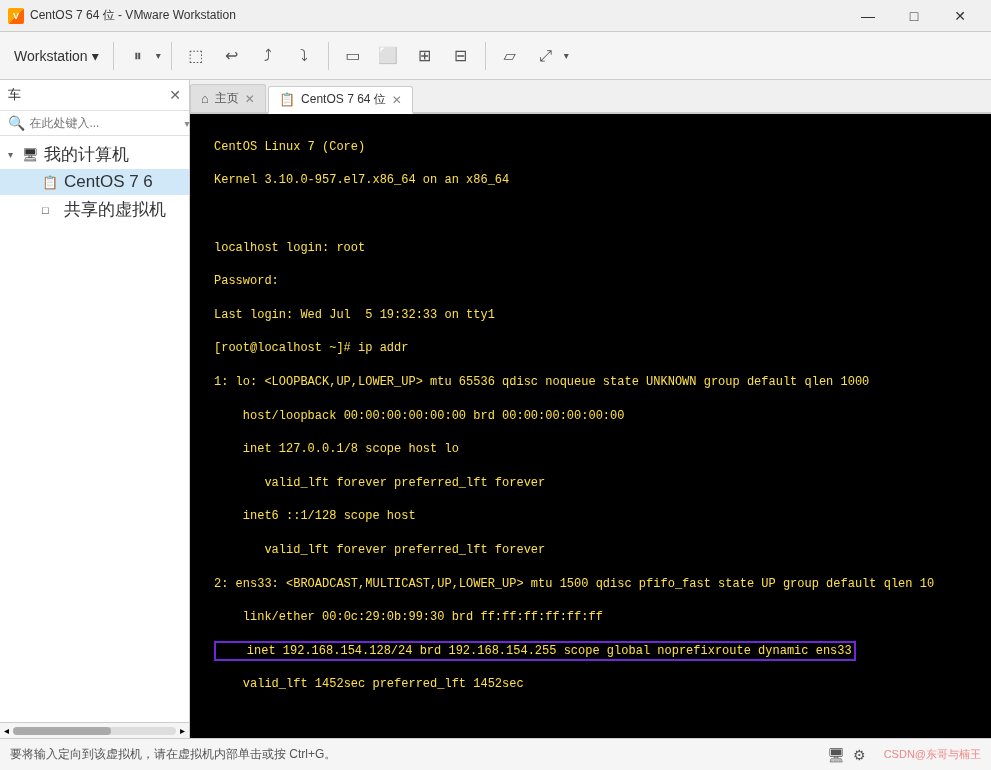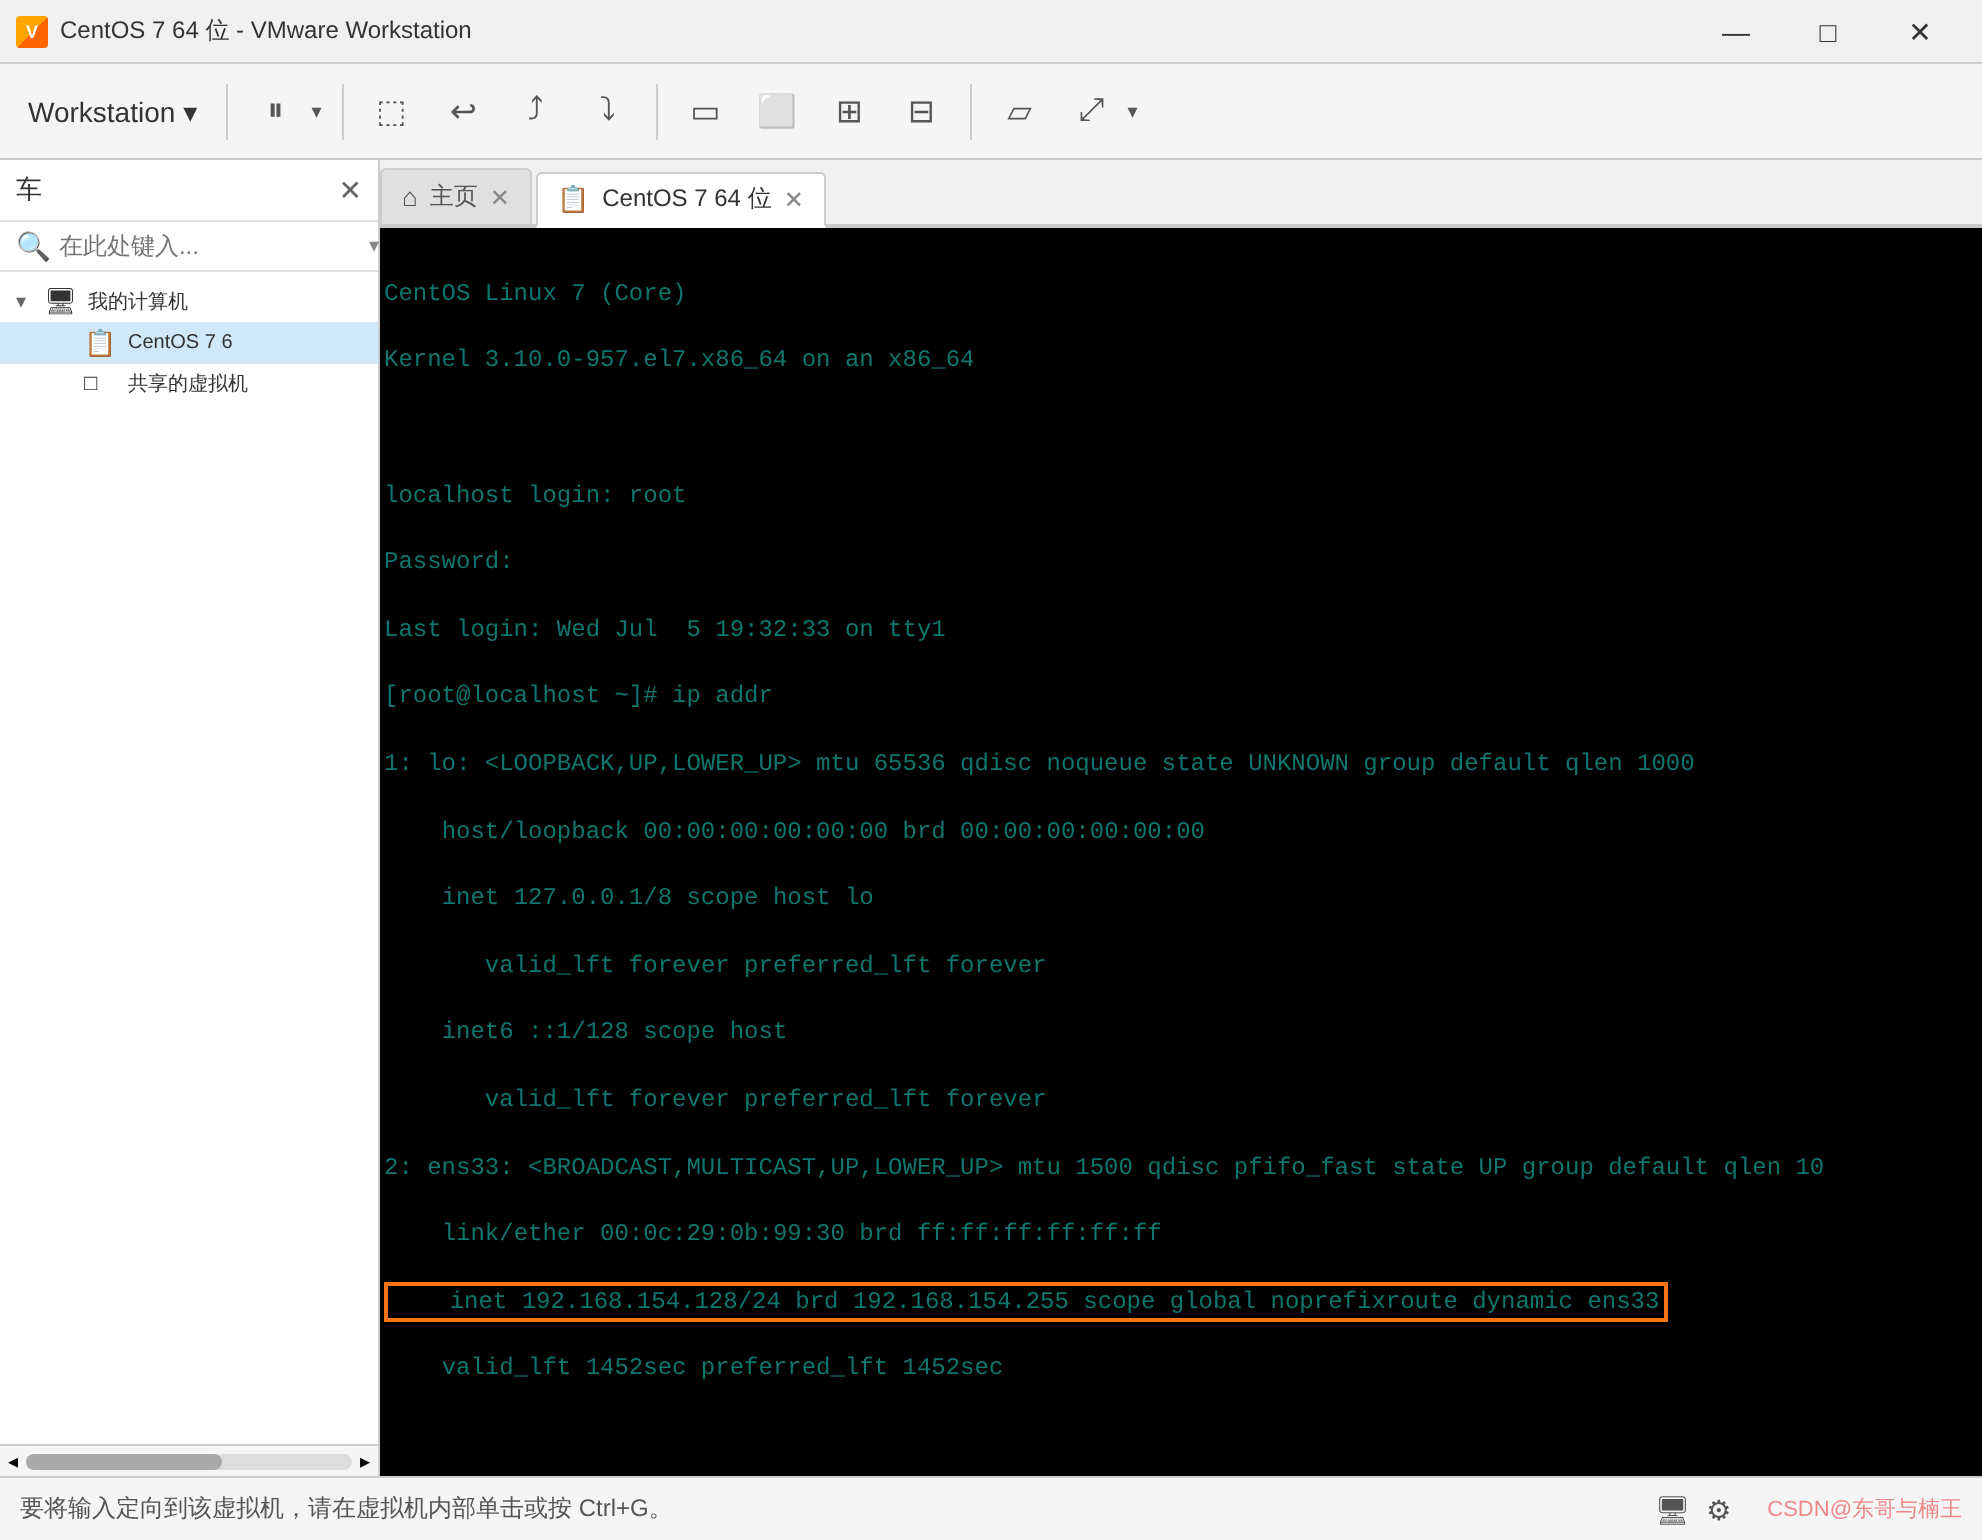--- a/index.html
+++ b/index.html
@@ -96,21 +96,21 @@
     .sidebar-search-arrow { font-size: 10px; color: #888; cursor: pointer; }
     .sidebar-tree { flex: 1; overflow-y: auto; padding: 4px 0; }
     .tree-item {
       display: flex; align-items: center;
       padding: 3px 8px; font-size: 12px; color: #333;
       cursor: pointer;
     }
     .tree-item.selected { background: #d0e8f8; }
     .tree-item .tree-arrow { width: 14px; font-size: 10px; color: #666; flex-shrink: 0; }
     .tree-item .tree-icon { width: 18px; margin-right: 4px; font-size: 13px; flex-shrink: 0; }
-    .tree-item .tree-label { font-size: 10px; }
+    .tree-item .tree-label { font-size: 17px; }
     .tree-child { padding-left: 28px; }
 
     
     .sidebar-hscroll {
       height: 16px; border-top: 1px solid #ccc;
       display: flex; align-items: center; padding: 0 4px;
       background: #f5f5f5;
     }
     .hscroll-track {
       flex: 1; height: 8px; background: #ddd; border-radius: 4px; margin: 0 4px;
@@ -157,32 +157,32 @@
       border-bottom: 2px solid #fff;
       margin-bottom: -2px;
     }
     .tab .tab-icon { font-size: 13px; }
     .tab .tab-close { font-size: 12px; color: #888; }
 
     
     .terminal {
       flex: 1;
       background: #000;
-      color: #0f766e;
+      color: #fde047;
       font-family: 'Courier New', Courier, monospace;
       font-size: 12px;
-      padding: 8px 2px;
+      padding: 8px 24px;
       overflow-y: auto;
       line-height: 1.4;
       white-space: pre;
     }
     .terminal-line { display: block; white-space: pre-wrap; word-break: break-all; }
     .highlight-box {
       display: inline;
-      border: 2px solid #f97316;
+      border: 2px solid #6d28d9;
       padding: 1px 2px;
     }
 
     
     .status-bar {
       height: 32px;
       background: #f5f5f5;
       border-top: 1px solid #ccc;
       display: flex;
       align-items: center;

